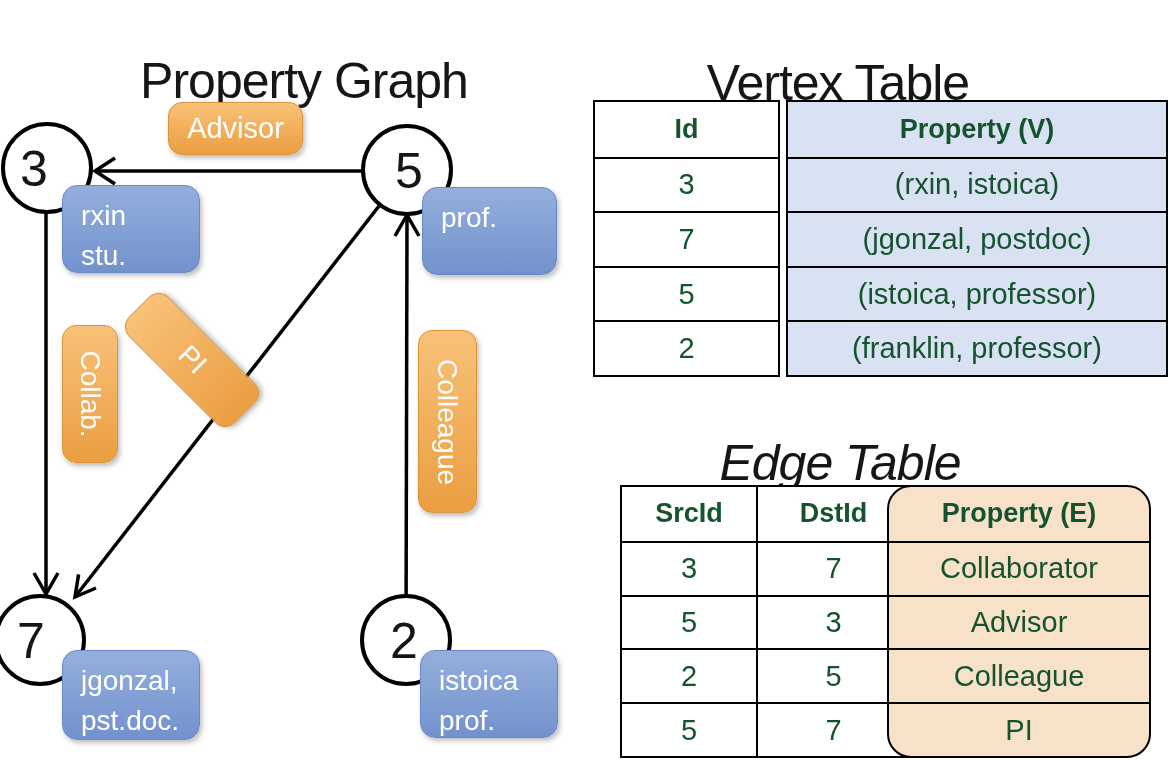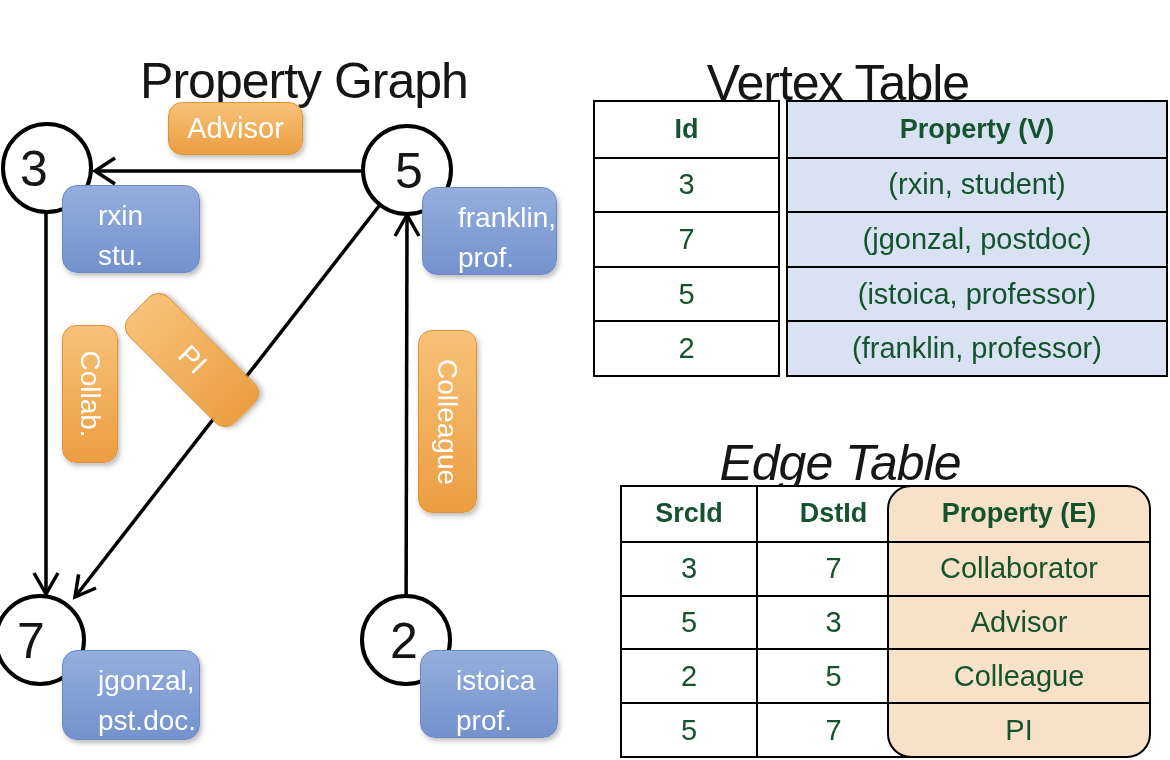--- a/index.html
+++ b/index.html
@@ -15,21 +15,21 @@
   .vt-title { left:585px; top:20px; width:506px; }
   .et-title { left:587px; top:400px; width:506px;font-style:italic; }
 
   .gsvg { position:absolute; left:0; top:0; }
 
   
   .card {
     position:absolute; box-sizing:border-box; border-radius:15px;
     background:linear-gradient(180deg, var(--vertex-card-top), var(--vertex-card-bottom));
     border:1.5px solid #6b89c4; color:#fff; font-size:28px; line-height:40px;
-    padding:10px 0 0 35px; box-shadow:2px 3px 5px rgba(110,110,110,0.45);
+    padding:10px 0 0 18px; box-shadow:2px 3px 5px rgba(110,110,110,0.45);
   }
   .card-rxin     { left:62px;  top:185px; width:138px; height:88px; }
   .card-franklin { left:422px; top:187px; width:135px; height:88px; }
   .card-jgonzal  { left:62px;  top:650px; width:138px; height:90px; }
   .card-istoica  { left:420px; top:650px; width:138px; height:88px; }
 
   
   .elabel {
     position:absolute; box-sizing:border-box; border-radius:14px;
     background:linear-gradient(180deg, var(--edge-label-top), var(--edge-label-bottom));
@@ -110,21 +110,20 @@
     </div>
     <div class="elabel lbl-colleague">
       <span class="vtxt">Colleague</span>
     </div>
 
     <div class="card card-rxin">
       <div>rxin</div>
       <div>stu.</div>
     </div>
     <div class="card card-franklin">
-      <div>franklin,</div>
       <div>prof.</div>
     </div>
     <div class="card card-jgonzal">
       <div>jgonzal,</div>
       <div>pst.doc.</div>
     </div>
     <div class="card card-istoica">
       <div>istoica</div>
       <div>prof.</div>
     </div>
@@ -136,21 +135,21 @@
     <div class="sub vt-id">
       <div class="cell head">Id</div>
       <div class="cell">3</div>
       <div class="cell">7</div>
       <div class="cell">5</div>
       <div class="cell">2</div>
     </div>
 
     <div class="sub vt-prop">
       <div class="cell head">Property (V)</div>
-      <div class="cell">(rxin, student)</div>
+      <div class="cell">(rxin, istoica)</div>
       <div class="cell">(jgonzal, postdoc)</div>
       <div class="cell">(istoica, professor)</div>
       <div class="cell">(franklin, professor)</div>
     </div>
   </section>
 
   <section>
     <h1 class="title et-title">Edge Table</h1>
 
     <div class="sub et-left">

